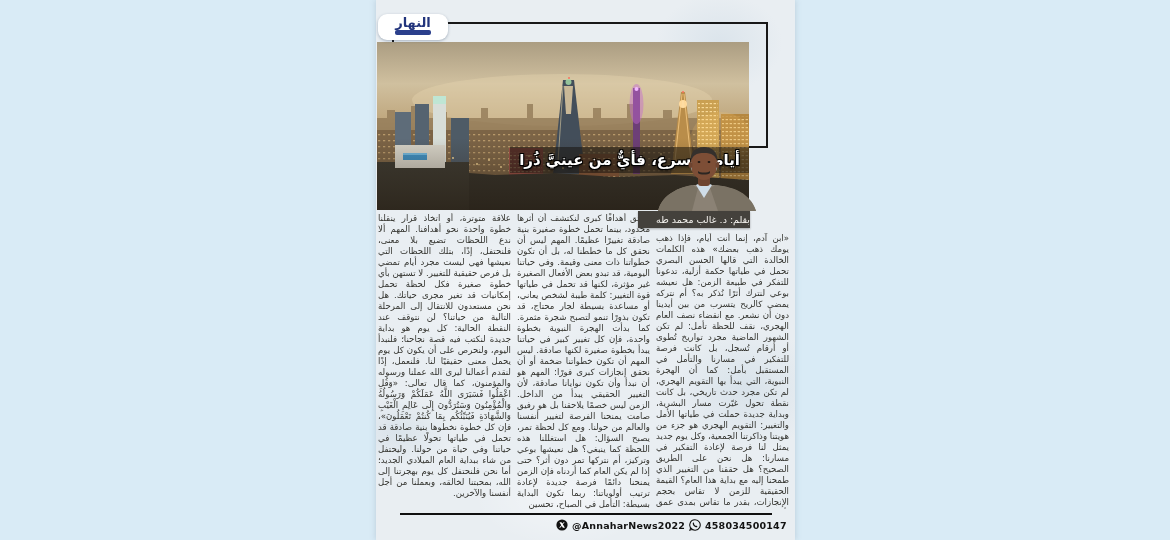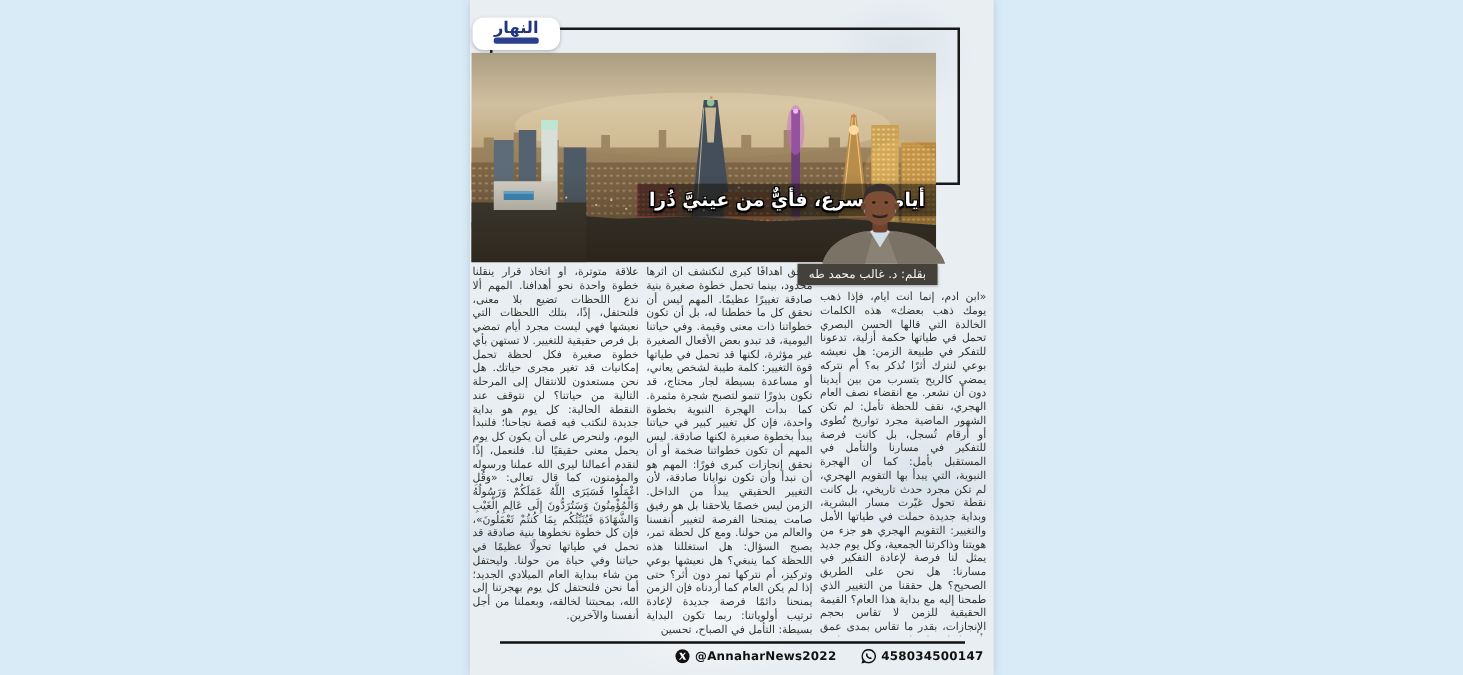--- a/index.html
+++ b/index.html
@@ -39,35 +39,35 @@
         z-index:4;}
   .t1{right:0;top:105px;}
   .t2{right:107px;top:137px;}
 
   
   .portrait{position:absolute;left:276px;top:140px;width:112px;height:71px;z-index:5;}
   .portrait svg{display:block;width:100%;height:100%;}
 
   
   .byline{position:absolute;left:262px;top:211px;width:112px;height:17px;background:#44413c;color:#f4f2ee;
-        font-size:9.5px;line-height:17px;text-align:center;direction:rtl;z-index:6;
+        font-size:9.5px;line-height:17px;direction:rtl;z-index:6;
         box-shadow:0 1px 2px rgba(0,0,0,.3);}
 
   
   .col{position:absolute;width:133px;font-size:8.6px;line-height:11px;color:#33332e;
         text-align:justify;text-align-last:right;direction:rtl;overflow:hidden;}
   .col1{right:6px;top:233px;height:276px;}
   .col2{right:145px;top:213px;height:296px;}
   .col3{right:284px;top:213px;height:296px;margin-left:12px;}
 
   
   .footer-line{position:absolute;left:24px;top:513px;width:372px;height:2px;background:#101010;}
   .f-item{position:absolute;top:517px;height:16px;display:flex;align-items:center;gap:4px;
         font-size:9.5px;font-weight:bold;color:#121212;direction:ltr;letter-spacing:.2px;}
-  .f-web{left:26px;margin-top:37px;} .f-x{left:164px;} .f-wa{left:313px;}
+  .f-web{left:26px;margin-top:37px;} .f-x{left:180px;} .f-wa{left:313px;}
   .ic{display:inline-flex;width:12px;height:12px;}
   .ic svg{width:12px;height:12px;display:block;}
 </style>
 </head>
 <body>
 
 <div class="stage">
   <div class="paper">
 
     <div class="frame"></div>

